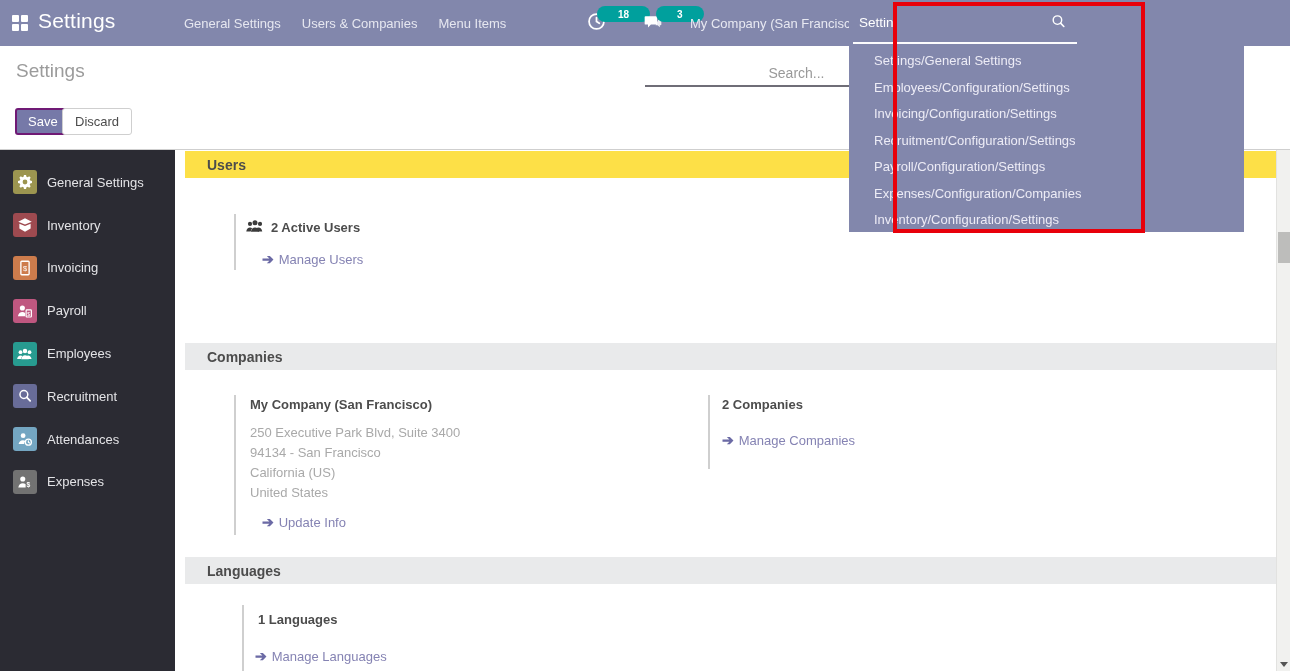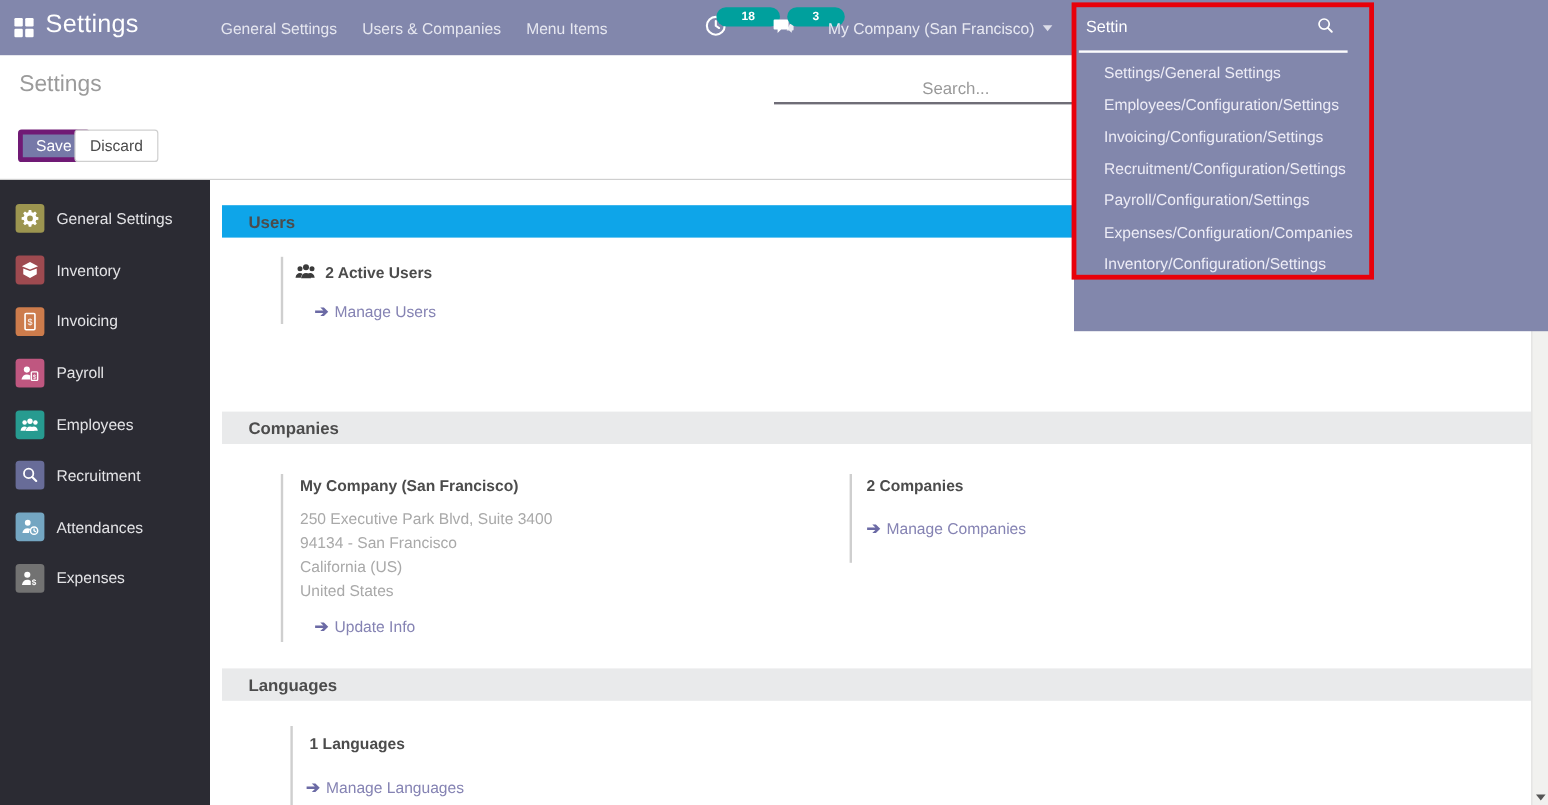--- a/index.html
+++ b/index.html
@@ -22,39 +22,39 @@
   .company-menu { position:absolute; left:690px; top:0; height:46px; display:flex; align-items:center; gap:7px;
     color:#e8e9f2; font-size:13px; cursor:pointer; }
   .caret { width:0; height:0; border-left:4px solid transparent; border-right:4px solid transparent; border-top:5px solid #dcdde9; }
 
   
   .user-menu { position:absolute; left:1148px; top:0; height:46px; display:flex; align-items:center; gap:8px; z-index:31; cursor:pointer; }
   .avatar { width:23px; height:23px; border-radius:50%; overflow:hidden; background:#d8cdbb; flex:0 0 23px; }
   .user-name { color:#f1f1f7; font-size:13px; }
 
   
-  .search-panel { position:absolute; left:895px; top:0; width:395px; height:276px; background:#8287ac; z-index:20; }
+  .search-panel { position:absolute; left:849px; top:0; width:395px; height:232px; background:#8287ac; z-index:20; }
   .panel-search-input { position:absolute; left:10px; top:8px; width:185px; height:28px; background:transparent;
     border:none; outline:none; color:#fff; font-size:13.5px; font-family:"Liberation Sans", sans-serif; }
   .panel-underline { position:absolute; left:4px; top:42px; width:224px; height:2px; background:#fcfcfd; }
   .panel-magnifier { position:absolute; left:201px; top:13px; cursor:pointer; }
   .panel-results { position:absolute; left:0; top:48px; width:252px; }
   .sr-item { height:26.5px; line-height:26.5px; padding-left:25px; color:#edecf6; font-size:13px; cursor:pointer;
     white-space:nowrap; overflow:hidden; }
 
   
   .annotation-box { position:absolute; left:893px; top:2px; width:252px; height:231px;
     border:4px solid #e8000a; z-index:40; pointer-events:none; }
 
   
   .control-panel { position:absolute; left:0; top:46px; width:1290px; height:104px; background:#fff;
     border-bottom:1px solid #cfcfcf; z-index:1; }
   .breadcrumb { position:absolute; left:16px; top:14px; font-size:19px; color:#9b9b9b; }
   .btn { height:27px; border-radius:3px; font-size:13px; font-family:"Liberation Sans", sans-serif; cursor:pointer; }
-  .btn-save { position:absolute; left:15px; top:62px; padding:0 11px; background:#7679a8; color:#fff; border:4px solid #701a75; }
+  .btn-save { position:absolute; left:15px; top:62px; padding:0 11px; background:#7679a8; color:#fff; border:2px solid #701a75; }
   .btn-discard { position:absolute; left:62px; top:62px; padding:0 12px; background:#fff; color:#4c4c4c; border:1px solid #cfcfcf; }
   .filter-search { position:absolute; left:645px; top:15px; width:303px; height:26px; border:none;
     border-bottom:2px solid #6f6d77; outline:none; font-size:14px; color:#777; background:transparent;
     font-family:"Liberation Sans", sans-serif;text-align:center; }
   .filter-search::placeholder { color:#999; }
 
   
   .sidebar { position:absolute; left:0; top:150px; width:175px; height:521px; background:#2b2b33; padding-top:11px; z-index:2; }
   .sb-item { height:42.8px; display:flex; align-items:center; padding-left:13px; gap:10px; cursor:pointer; }
   .sb-icon { width:24px; height:24px; border-radius:3px; display:flex; align-items:center; justify-content:center; flex:0 0 24px; }
@@ -215,21 +215,21 @@
             <path fill="#fff" d="M3 19.2c.6-3.6 3-5.6 6-5.6 1.5 0 2.8.5 3.8 1.4v4.2z"></path>
             <text x="16.5" y="19" font-size="9" font-weight="bold" text-anchor="middle" fill="#fff">$</text>
           </svg>
       </span>
       <span class="sb-label">Expenses</span>
     </div>
   </div>
 
   <div class="content">
 
-    <div class="section-bar" style="top: 21px; background-color: #0ea5e9;">
+    <div class="section-bar" style="top: 1px; background-color: #fde047;">
       <span>Users</span>
     </div>
 
     <div class="setting-box" style="left:59px; top:64px; width:300px; height:56px; padding:2px 0 0 9px;">
       <div style="display:flex; align-items:center; gap:6px;">
         <span>
           <svg width="20" height="20" viewBox="0 0 24 24" fill="#3b3b3b">
               <circle cx="6" cy="9.5" r="2.5"></circle>
               <circle cx="18" cy="9.5" r="2.5"></circle>
               <circle cx="12" cy="8" r="3"></circle>

